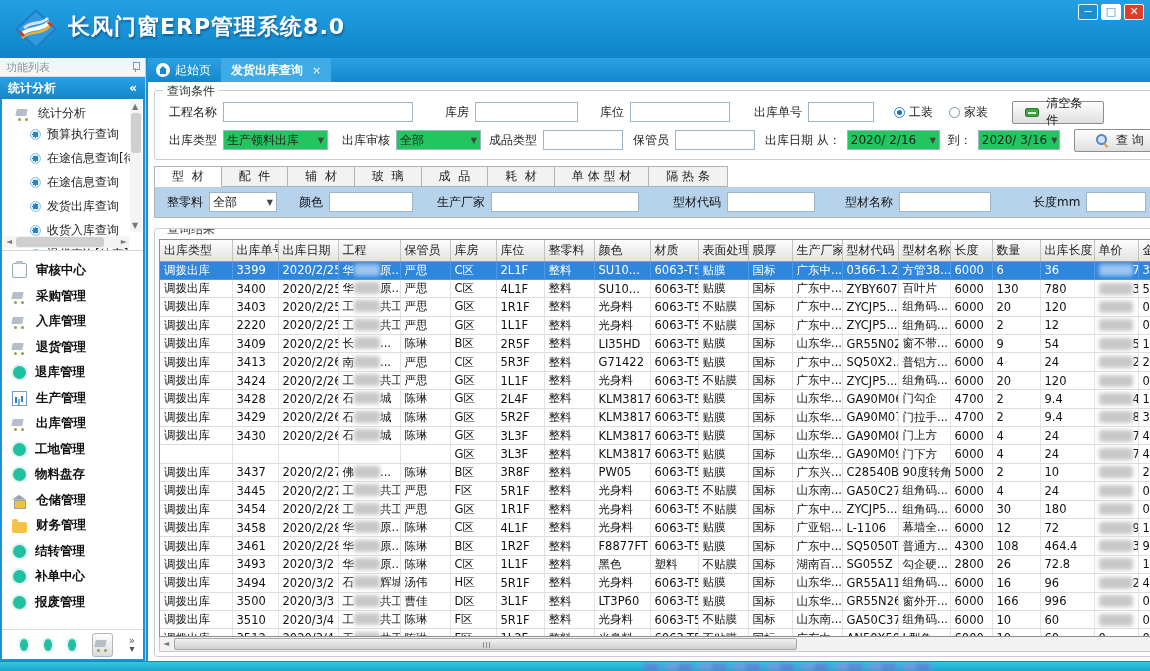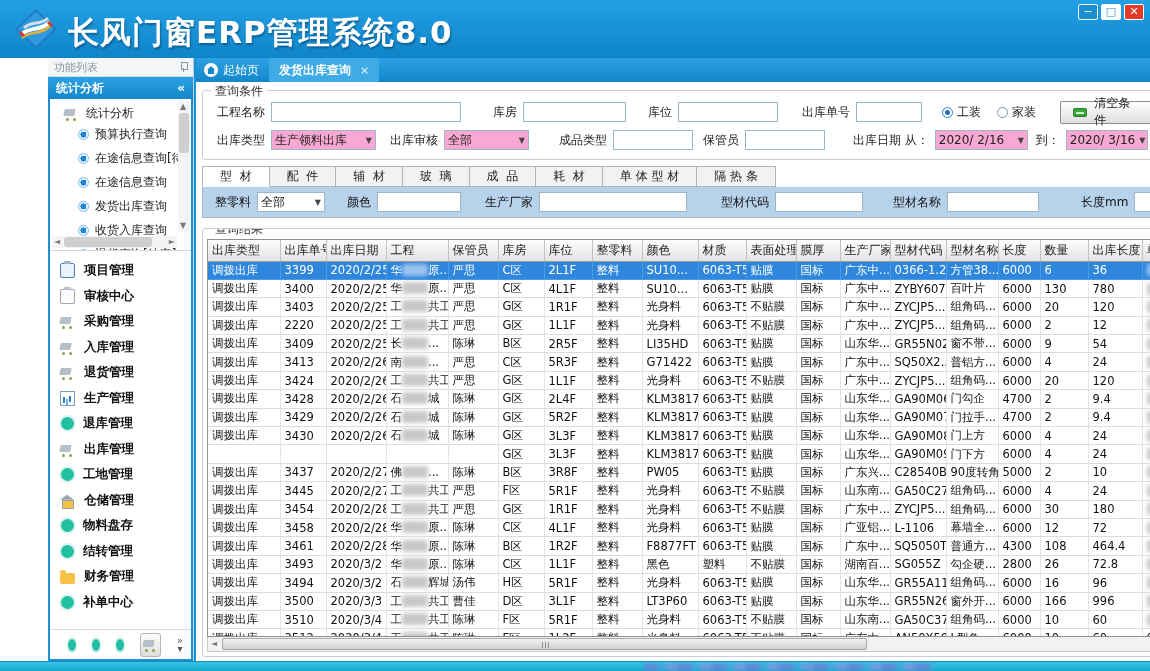--- a/index.html
+++ b/index.html
@@ -2,41 +2,41 @@
 <html><head>
 <meta charset="utf-8">
 <style>
   html,body{margin:0;padding:0;background:#9aa7b0;}
   *{box-sizing:border-box;font-family:"DejaVu Sans","Liberation Sans",sans-serif;}
   .window{width:1150px;height:671px;position:relative;background:#fff;overflow:hidden;}
 
   
   .titlebar{height:58px;background:linear-gradient(#23a0e4,#0f84c8);position:relative;color:#fff;}
   .logo{position:absolute;left:14px;top:8px;width:44px;height:42px;}
-  .app-title{position:absolute;left:68px;top:12px;font-size:31px;font-weight:bold;letter-spacing:1px;
+  .app-title{position:absolute;left:68px;top:12px;font-size:22px;font-weight:bold;letter-spacing:1px;
     text-shadow:1px 2px 2px rgba(0,40,80,.45);}
   .winbtns{position:absolute;right:6px;top:4px;display:flex;gap:3px;}
   .wbtn{width:20px;height:16px;font-size:11px;line-height:14px;text-align:center;border:1px solid #fff;
     border-radius:2px;color:#fff;cursor:default;}
   .wbtn.min{background:#1b8fd0;}
   .wbtn.max{background:#fff;color:#1b8fd0;font-weight:bold;}
   .wbtn.close{background:#e03c28;font-weight:bold;}
   .userbar{position:absolute;right:14px;top:30px;display:flex;align-items:center;gap:9px;font-size:12px;}
   .ic-user{width:15px;height:15px;position:relative;display:inline-block;}
   .ic-user::before{content:"";position:absolute;left:4px;top:0;width:7px;height:7px;border-radius:50%;background:#a4cf4e;}
   .ic-user::after{content:"";position:absolute;left:1px;top:7px;width:13px;height:8px;border-radius:6px 6px 2px 2px;background:#a4cf4e;}
   .ic-key{width:16px;height:16px;position:relative;display:inline-block;transform:rotate(40deg);}
   .ic-key::before{content:"";position:absolute;left:4px;top:0;width:8px;height:8px;border:3px solid #e7a93c;border-radius:50%;}
   .ic-key::after{content:"";position:absolute;left:7px;top:8px;width:3px;height:8px;background:#e7a93c;box-shadow:2px 3px 0 -1px #e7a93c;}
   .ic-power{width:16px;height:16px;border-radius:50%;background:#c62a1e;position:relative;display:inline-block;box-shadow:0 1px 2px rgba(0,0,0,.4);}
   .ic-power::before{content:"";position:absolute;left:4px;top:5px;width:8px;height:8px;border:2px solid #fff;border-radius:50%;}
   .ic-power::after{content:"";position:absolute;left:7px;top:1px;width:2px;height:6px;background:#c62a1e;border-left:0;box-shadow:0 0 0 0 #fff;border-radius:1px;background:#fff;}
 
   
-  .body{display:flex;height:603px;padding-left:48px;}
+  .body{display:flex;height:603px;}
 
   
   .sidebar{width:146px;background:#fff;border-right:1px solid #b9cede;display:flex;flex-direction:column;}
   .func-header{height:19px;background:#f3f5f7;border-bottom:1px solid #d5dde4;color:#8b97a1;font-size:11px;
     display:flex;align-items:center;justify-content:space-between;padding:0 6px;}
   .ic-pin{width:7px;height:10px;position:relative;display:inline-block;}
   .ic-pin::before{content:"";position:absolute;top:0;left:1px;width:5px;height:6px;border:1px solid #8b97a1;}
   .ic-pin::after{content:"";position:absolute;top:6px;left:3px;width:1px;height:4px;background:#8b97a1;}
   .stat-header{height:22px;background:linear-gradient(#2ba0e2,#1387cb);color:#fff;font-size:12px;font-weight:bold;
     display:flex;align-items:center;justify-content:space-between;padding:0 8px;}
@@ -81,21 +81,21 @@
   .ic-home::before{content:"";position:absolute;left:3px;top:3px;width:8px;height:4px;background:#1387cb;clip-path:polygon(0 100%,50% 0,100% 100%);}
   .ic-home::after{content:"";position:absolute;left:4px;top:7px;width:6px;height:4px;background:#1387cb;}
   .tab.active{background:#3fabe6;font-weight:bold;border-radius:3px 3px 0 0;}
   .tab .x{font-size:11px;font-weight:normal;opacity:.9;margin-left:4px;}
 
   .groupbox{border:1px solid #c9ced3;border-radius:3px;margin:8px 6px 2px 6px;position:relative;background:#fff;}
   .groupbox .legend{position:absolute;top:-8px;left:8px;background:#fff;padding:0 4px;font-size:12px;color:#333;}
   .qrow{display:flex;align-items:center;height:26px;padding-left:14px;font-size:12px;color:#222;}
   .qrow .lbl{margin-right:6px;white-space:nowrap;}
   .tbx{height:20px;border:1px solid #9db5c8;background:#fff;}
-  .dd{height:20px;border:1px solid #9db5c8;background:#f9a8d4;display:flex;align-items:center;justify-content:space-between;
+  .dd{height:20px;border:1px solid #9db5c8;background:#22c55e;display:flex;align-items:center;justify-content:space-between;
      font-size:12px;padding:0 3px;white-space:nowrap;}
   .dd .caret{font-size:8px;color:#444;margin-left:4px;}
   .radio{width:11px;height:11px;border:1px solid #7a92a8;border-radius:50%;background:#fff;position:relative;margin-right:4px;}
   .radio.on{border-color:#2d7fc4;}
   .radio.on::before{content:"";position:absolute;left:2px;top:2px;width:5px;height:5px;border-radius:50%;background:#1c6fc0;}
   .btn{height:23px;border:1px solid #8e8e8e;border-radius:2px;background:linear-gradient(#fefefe,#dfdfdf);
      display:flex;align-items:center;justify-content:center;gap:7px;font-size:12px;color:#222;padding:0 12px;}
   .ic-clear{width:15px;height:9px;background:#3aa53a;border:1px solid #2c7d2c;border-radius:2px;position:relative;}
   .ic-clear::before{content:"";position:absolute;left:2px;top:3px;right:2px;height:2px;background:#d8f0d8;}
   .ic-mag{width:13px;height:13px;position:relative;}
@@ -203,74 +203,74 @@
             <span class="arr" style="bottom:0;left:2px">▼</span>
           </div>
           <div class="tree-hscroll">
             <span class="arr" style="left:2px;top:0">◄</span>
             <div class="thumb"></div>
             <span class="arr" style="right:2px;top:0">►</span>
           </div>
         </div>
         <div class="menu-list" id="menu-list">
             <div class="menu-item">
-              <span class="ic ic-clipboard"></span>
-              <span>项目管理</span>
-            </div>
-            <div class="menu-item">
               <span class="ic ic-clipboard2"></span>
               <span>审核中心</span>
             </div>
             <div class="menu-item">
               <span class="ic ic-cart"></span>
               <span>采购管理</span>
             </div>
             <div class="menu-item">
               <span class="ic ic-cart"></span>
               <span>入库管理</span>
             </div>
             <div class="menu-item">
               <span class="ic ic-cart"></span>
               <span>退货管理</span>
             </div>
             <div class="menu-item">
+              <span class="ic ic-circle"></span>
+              <span>退库管理</span>
+            </div>
+            <div class="menu-item">
               <span class="ic ic-chart"></span>
               <span>生产管理</span>
             </div>
             <div class="menu-item">
-              <span class="ic ic-circle"></span>
-              <span>退库管理</span>
-            </div>
-            <div class="menu-item">
               <span class="ic ic-cart"></span>
               <span>出库管理</span>
             </div>
             <div class="menu-item">
               <span class="ic ic-circle"></span>
               <span>工地管理</span>
             </div>
             <div class="menu-item">
+              <span class="ic ic-circle"></span>
+              <span>物料盘存</span>
+            </div>
+            <div class="menu-item">
               <span class="ic ic-warehouse"></span>
               <span>仓储管理</span>
             </div>
             <div class="menu-item">
-              <span class="ic ic-circle"></span>
-              <span>物料盘存</span>
+              <span class="ic ic-folder"></span>
+              <span>财务管理</span>
             </div>
             <div class="menu-item">
               <span class="ic ic-circle"></span>
               <span>结转管理</span>
             </div>
             <div class="menu-item">
-              <span class="ic ic-folder"></span>
-              <span>财务管理</span>
-            </div>
-            <div class="menu-item">
               <span class="ic ic-circle"></span>
               <span>补单中心</span>
+            </div>
+            <div class="menu-item">
+              <span class="ic ic-circle"></span>
+              <span>报废管理</span>
             </div>
           </div>
         <div class="side-toolbar">
           <span class="dotbtn"></span>
           <span class="dotbtn"></span>
           <span class="dotbtn"></span>
           <span class="toolbtn">
               <span class="ic ic-cart" style="margin:0"></span>
             </span>
           <span class="chev"><span>»</span><br>▾</span>
@@ -317,25 +317,25 @@
           <span class="lbl">出库类型</span>
           <span class="dd" style="width:105px">
             <span>生产领料出库</span>
               <span class="caret">▼</span>
           </span>
           <span class="lbl" style="margin-left:14px">出库审核</span>
           <span class="dd" style="width:85px">
             <span>全部</span>
               <span class="caret">▼</span>
           </span>
-          <span class="lbl" style="margin-left:30px">成品类型</span>
+          <span class="lbl" style="margin-left:8px">成品类型</span>
           <span class="tbx" style="width:80px"></span>
           <span class="lbl" style="margin-left:10px">保管员</span>
           <span class="tbx" style="width:80px"></span>
-          <span class="lbl" style="margin-left:28px">出库日期  从：</span>
+          <span class="lbl" style="margin-left:10px">出库日期  从：</span>
           <span class="dd" style="width:93px">
             <span>2020/ 2/16</span>
               <span class="caret">▼</span>
           </span>
           <span class="lbl" style="margin-left:8px">到：</span>
           <span class="dd" style="width:82px">
             <span>2020/ 3/16</span>
               <span class="caret">▼</span>
           </span>
           <span class="btn" style="margin-left:14px;width:92px">

